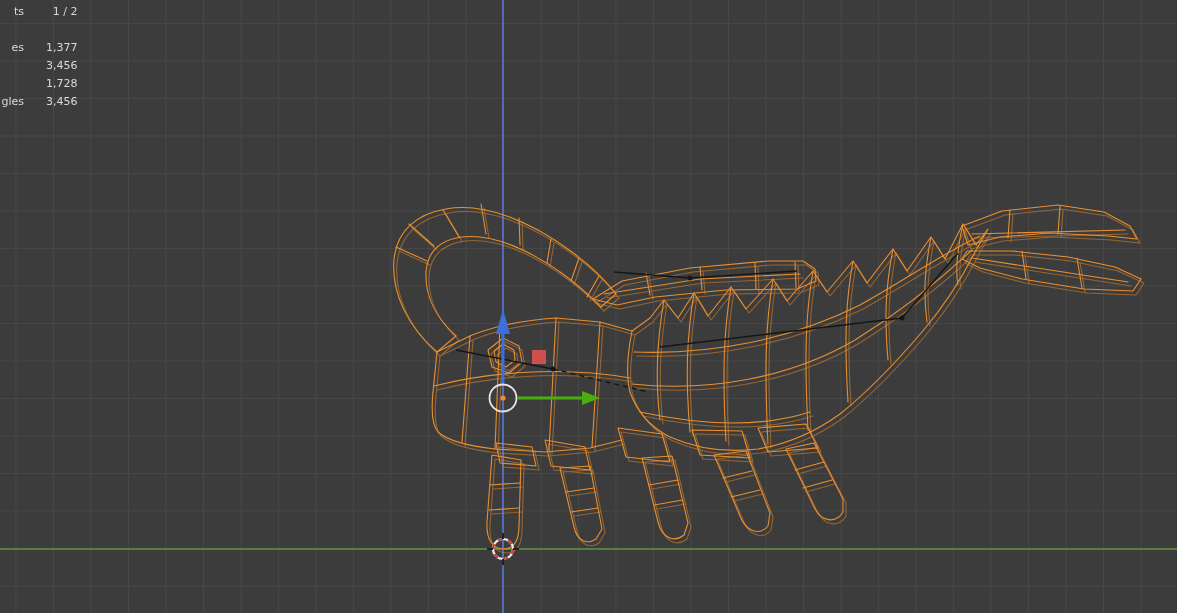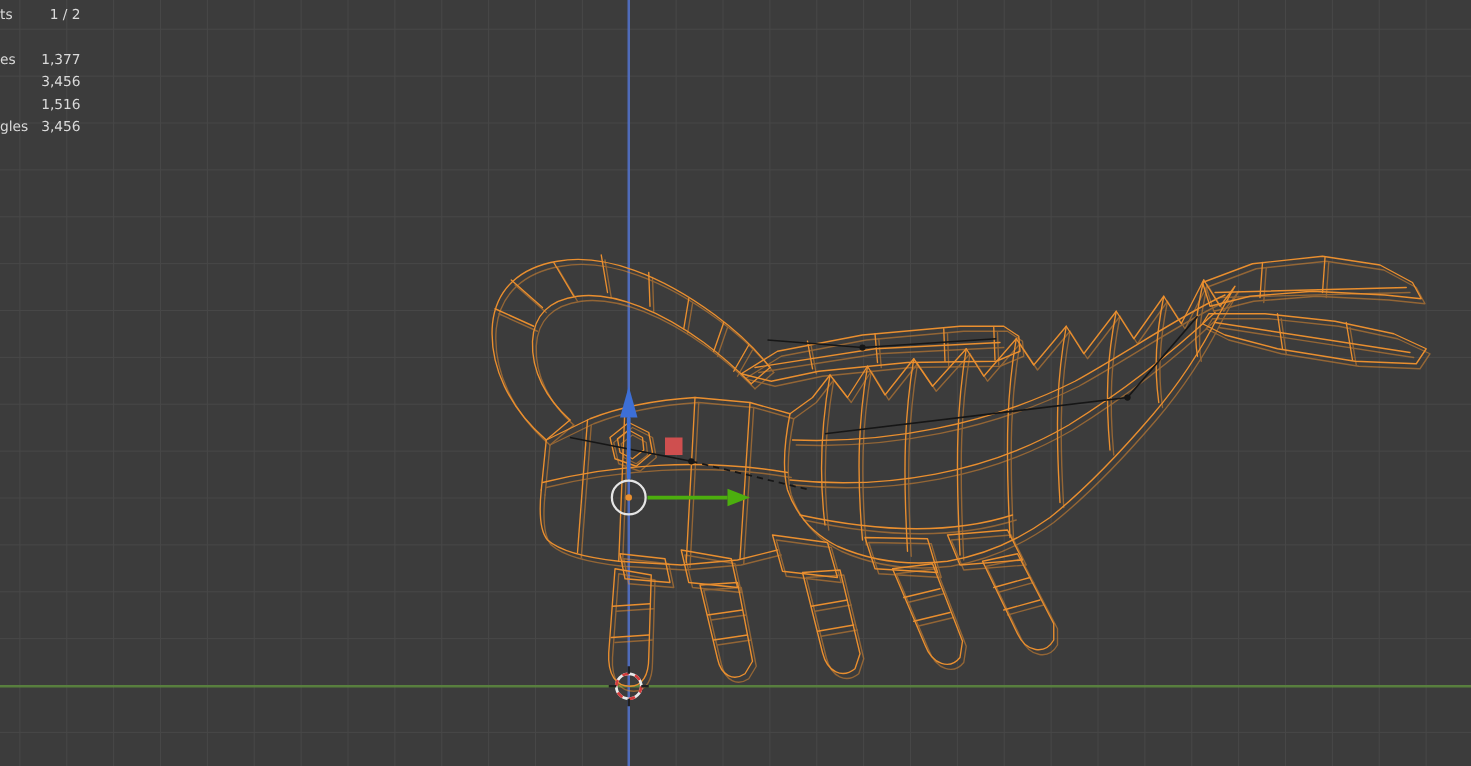--- a/index.html
+++ b/index.html
@@ -12,22 +12,22 @@
     background-size:37.5px 37.5px;
     background-position:15.5px 23px;
     font-family:"DejaVu Sans", sans-serif;
   }
   .axis-z { position:absolute; left:502px; top:0; width:2px; height:613px; background:#5273cf; opacity:.85; }
   .axis-y { position:absolute; left:0; top:548px; width:1177px; height:2px; background:#5e8f3d; opacity:.8; }
   svg.overlay { position:absolute; left:0; top:0; }
   .stats { position:absolute; left:0; top:3px; color:#dadada; font-size:11px; line-height:18px; }
   .stat-row { height:18px; white-space:nowrap; }
   .stat-row.gap { margin-top:18px; }
-  .stat-label { display:inline-block; width:24px; }
-  .stat-value { display:inline-block; width:34px; text-align:right; margin-left:3px; }
+  .stat-label { display:inline-block; width:24px; text-align:right; }
+  .stat-value { display:inline-block; width:34px; text-align:right; margin-left:16px; }
 </style>
 </head>
 <body>
 
 <div class="viewport">
 
   <div class="axis-y"></div>
   <div class="axis-z"></div>
 
   <svg class="overlay" width="1177" height="613" viewBox="0 0 1177 613">
@@ -150,21 +150,21 @@
     <div class="stat-row gap">
       <span class="stat-label">es</span>
       <span class="stat-value">1,377</span>
     </div>
     <div class="stat-row">
       <span class="stat-label"></span>
       <span class="stat-value">3,456</span>
     </div>
     <div class="stat-row">
       <span class="stat-label"></span>
-      <span class="stat-value">1,516</span>
+      <span class="stat-value">1,728</span>
     </div>
     <div class="stat-row">
       <span class="stat-label">gles</span>
       <span class="stat-value">3,456</span>
     </div>
   </div>
 
 </div>
 
 </body></html>

